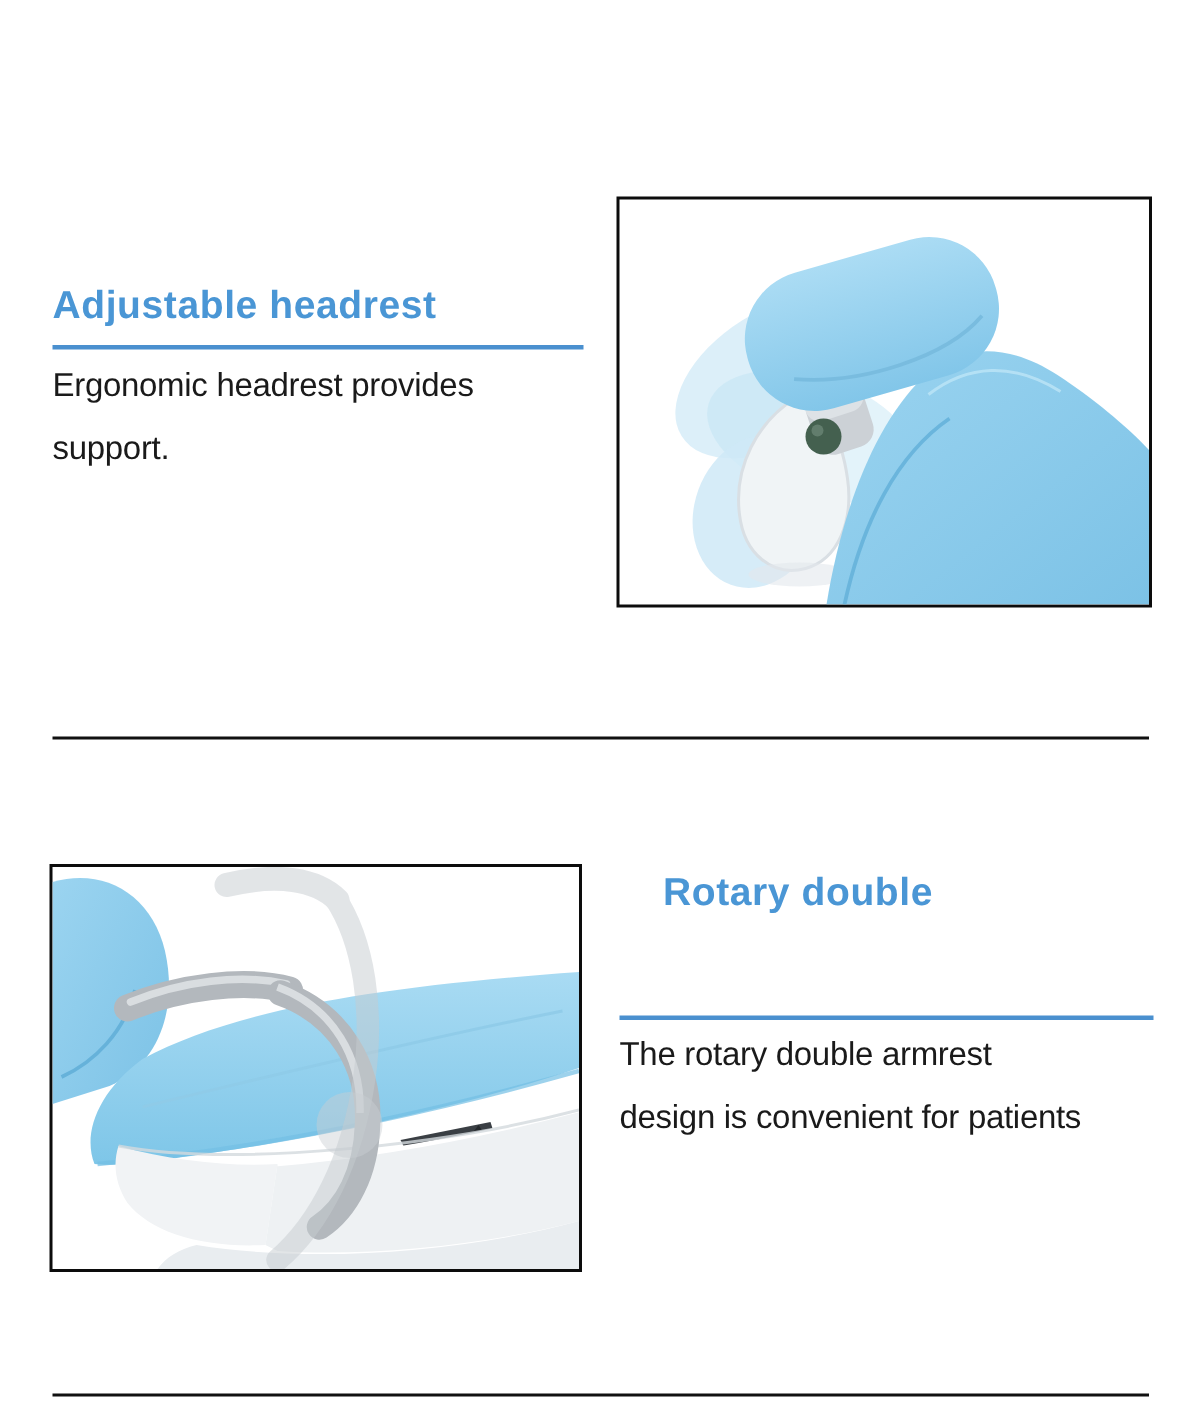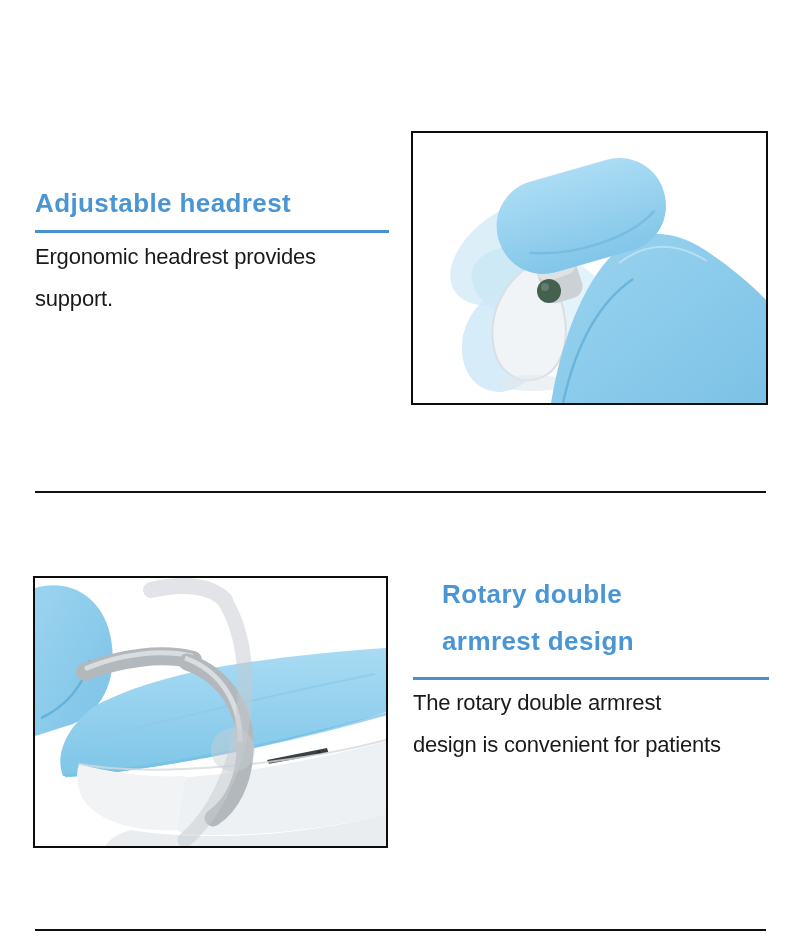--- a/index.html
+++ b/index.html
@@ -114,21 +114,20 @@
       <circle cx="198" cy="172" r="22" fill="#c9ced3" opacity="0.45"></circle>
       <g opacity="0.5">
         <path d="M 116 12 C 150 4 176 8 190 22" stroke="#c6cbd0" stroke-width="16" stroke-linecap="round" fill="none"></path>
         <path d="M 188 20 C 208 50 214 96 208 140 C 200 196 178 238 150 262" stroke="#c6cbd0" stroke-width="15" stroke-linecap="round" fill="none"></path>
       </g>
     </svg>
   </div>
 
   <div class="abs heading" style="left:430px;top:571px;margin-left:12px;">
     <div>Rotary double</div>
-    <div>armrest design</div>
   </div>
 
   <div class="abs title-underline" style="left:413px;top:677px;width:356px;"></div>
 
   <div class="abs body-copy" style="left:413px;top:682px;width:385px;">
     <div class="body-line">The rotary double armrest</div>
     <div class="body-line">design is convenient for patients</div>
   </div>
 
   <div class="abs rule" style="left:35px;top:929px;width:731px;"></div>

